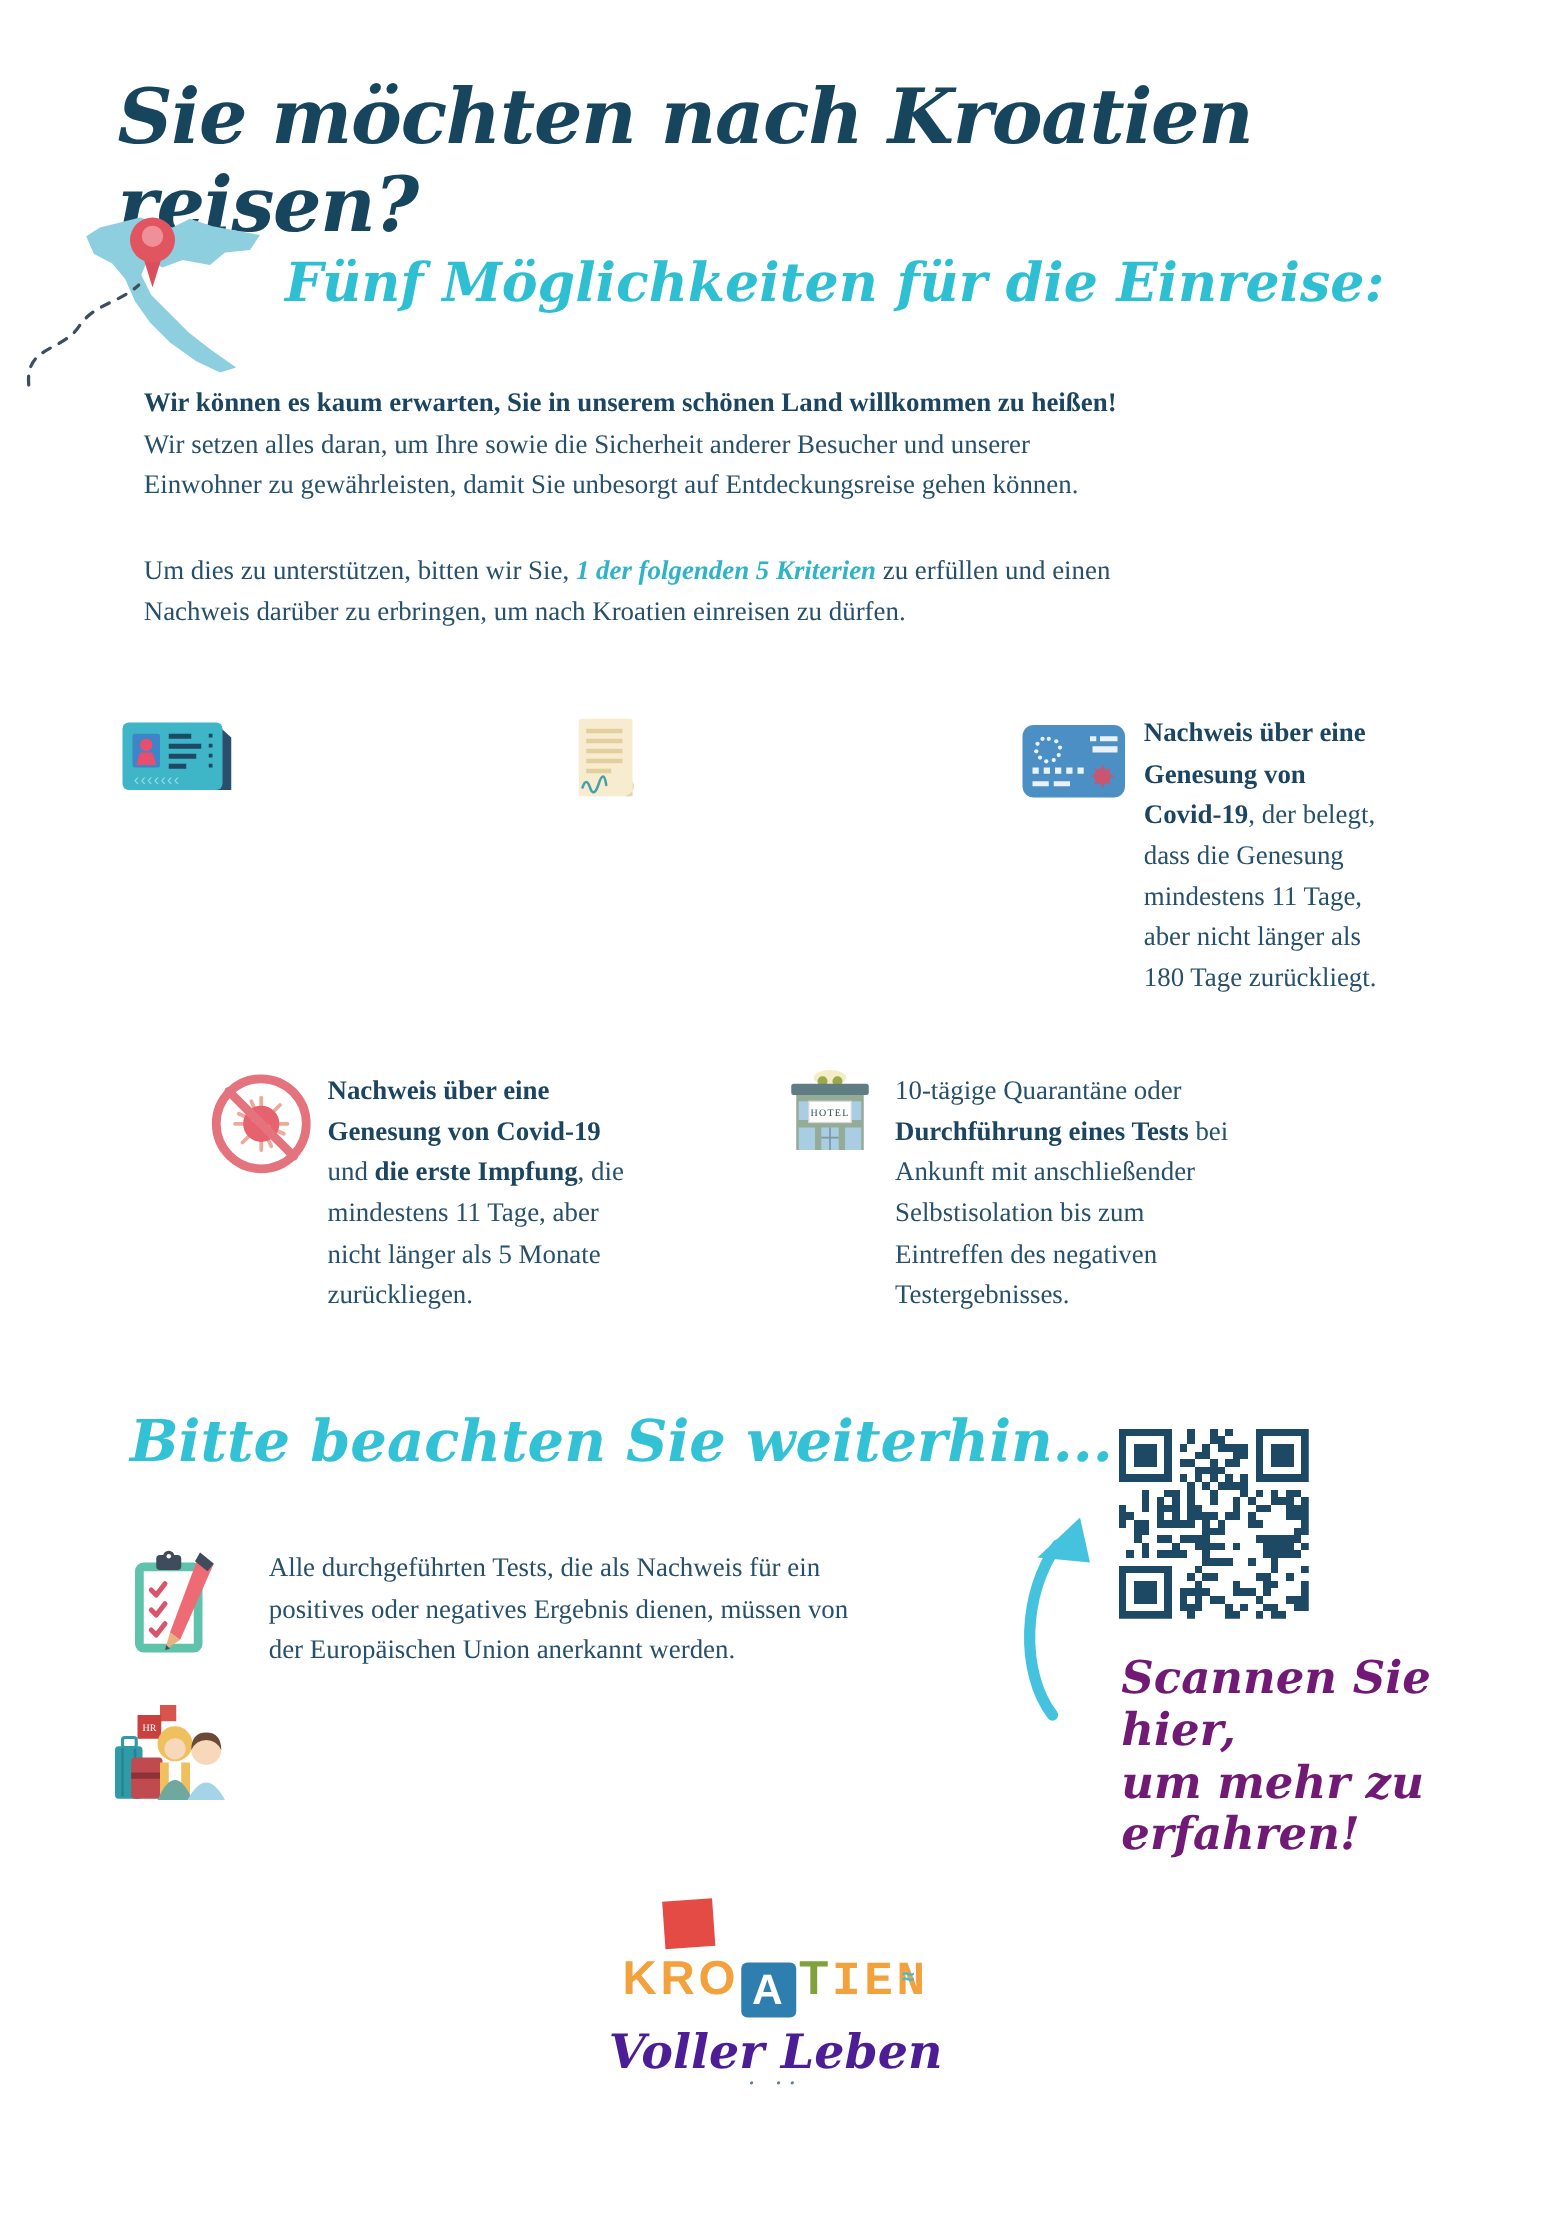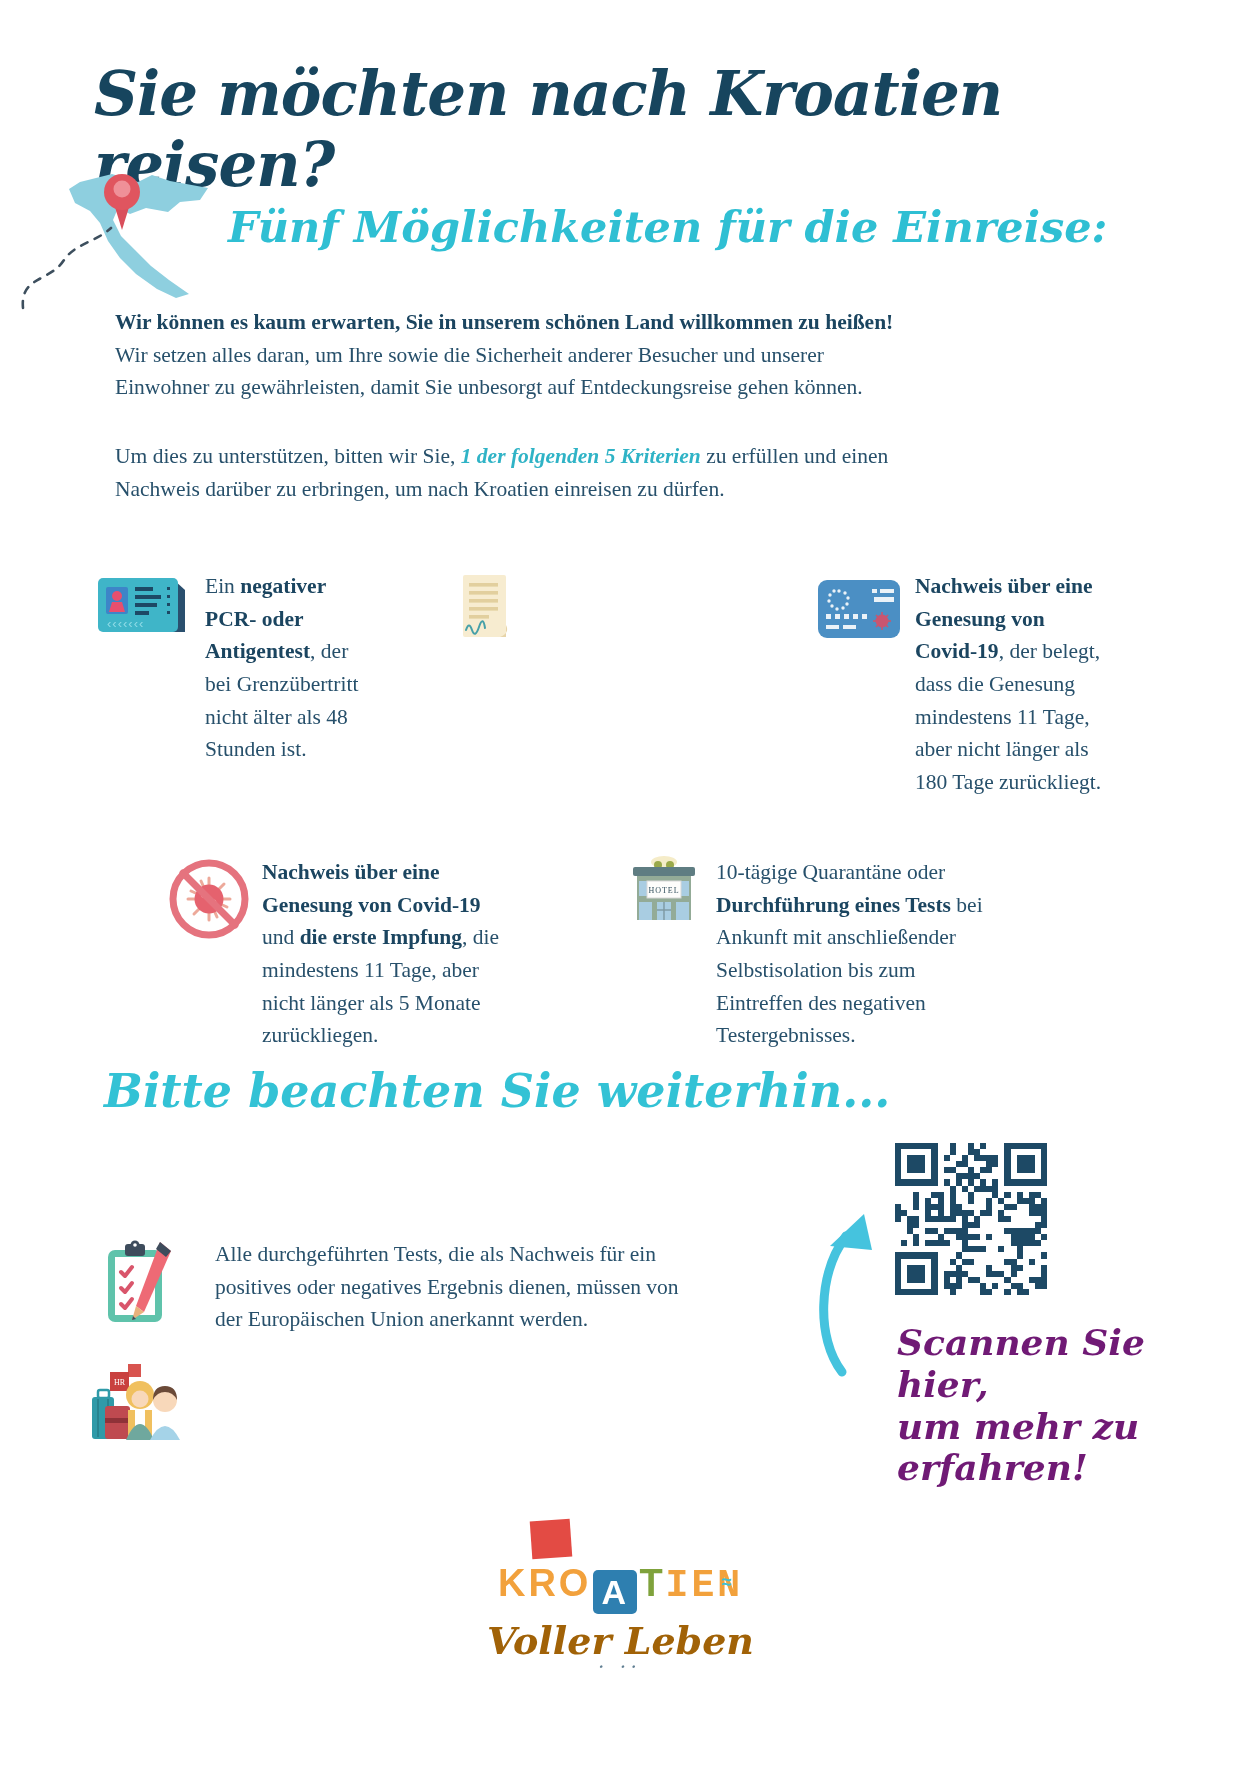--- a/index.html
+++ b/index.html
@@ -2,21 +2,21 @@
 <html><head>
 <meta charset="utf-8">
 <style>
   html,body{margin:0;padding:0;background:#fff;}
   .canvas{position:relative;width:1161px;height:1772px;background:#ffffff;overflow:hidden;
           font-family:"Liberation Serif",serif;color:#27506b;}
   .abs{position:absolute;}
   .script{font-family:"DejaVu Serif",serif;font-style:italic;font-weight:bold;margin:0;}
   .title{left:94px;top:58px;font-size:61px;color:#17455e;letter-spacing:-1px;}
   .subtitle{left:228px;top:202px;font-size:43px;color:#2fbfd3;}
-  .notes-heading{left:104px;top:1064px;font-size:46px;color:#33c2d5;}
+  .notes-heading{left:104px;top:1126px;font-size:46px;color:#33c2d5;}
   .body{margin:0;font-size:21.5px;line-height:1.52;white-space:pre-wrap;color:#27506b;}
   .seg-bold{font-weight:bold;color:#1b4560;}
   .seg-highlight{font-weight:bold;color:#2fb3c6;font-style:italic;}
   .intro{left:115px;top:306px;width:940px;}
   .request{left:115px;top:440px;width:950px;}
   .crit-text-1{left:205px;top:570px;width:220px;}
   .crit-text-2{left:532px;top:570px;width:250px;}
   .crit-text-3{left:915px;top:570px;width:260px;}
   .crit-text-4{left:262px;top:856px;width:300px;}
   .crit-text-5{left:716px;top:856px;width:350px;}
@@ -27,21 +27,21 @@
   .logo-mark{position:relative;display:inline-block;padding-top:44px;}
   .logo-square{position:absolute;left:44px;top:4px;width:40px;height:38px;background:#e34b44;transform:rotate(-4deg);}
   .logo-word{font-family:"Liberation Sans",sans-serif;font-weight:bold;font-size:38px;letter-spacing:3px;line-height:46px;}
   .logo-k,.logo-ien{color:#f2a13c;}
   .logo-t{color:#7fa23c;}
   .logo-a{display:inline-block;width:44px;height:44px;line-height:44px;background:#2e7fb0;color:#fff;
           border-radius:5px;text-align:center;font-size:34px;vertical-align:-8px;margin:0 2px;}
   .logo-ien{position:relative;font-family:Liberation Mono, monospace;}
   .logo-ien::after{content:"≈";position:absolute;right:8px;top:-4px;font-size:18px;color:#3bbfd4;}
   .tagline{margin-top:4px;font-family:"DejaVu Serif",serif;font-style:italic;font-weight:bold;
-           font-size:38px;color:#a16207;}
+           font-size:38px;color:#4c1d95;}
   .tagline::after{content:"· ··";display:block;font-size:14px;letter-spacing:6px;color:#1d4965;opacity:.7;line-height:8px;}
   .footer{left:0;top:1700px;width:1241px;text-align:center;color:#1d4965;}
   .footer-prefix{font-size:16.5px;letter-spacing:2.4px;}
   .footer-brand{font-size:21px;font-weight:bold;letter-spacing:.5px;}
 </style>
 </head>
 <body>
 
 <div class="canvas">
 
@@ -72,26 +72,20 @@
     <rect x="41" y="15" width="18" height="4" fill="#1d4965"></rect>
     <rect x="41" y="23" width="26" height="4" fill="#1d4965"></rect>
     <rect x="41" y="31" width="22" height="4" fill="#1d4965"></rect>
     <rect x="41" y="39" width="14" height="4" fill="#1d4965"></rect>
     <rect x="73" y="15" width="3" height="3" fill="#1d4965"></rect>
     <rect x="73" y="23" width="3" height="3" fill="#1d4965"></rect>
     <rect x="73" y="31" width="3" height="3" fill="#1d4965"></rect>
     <rect x="73" y="39" width="3" height="3" fill="#1d4965"></rect>
     <text x="13" y="56" font-family="Liberation Sans,sans-serif" font-size="13" letter-spacing="1" fill="#8fdbe6">‹‹‹‹‹‹‹</text>
   </svg>
-  <p class="abs body crit-text-1"><span>Ein </span><span class="seg-bold">negativer
-PCR- oder
-Antigentest</span><span>, der
-bei Grenzübertritt
-nicht älter als 48
-Stunden ist.</span></p>
 
   <svg class="abs" style="left:452px;top:570px;" width="64" height="76" viewBox="0 0 64 76">
     <rect x="11" y="5" width="43" height="62" rx="2" fill="#f7ecd0"></rect>
     <path d="M54,55 Q58,63 48,67 L54,67 Z" fill="#e7d4a8"></path>
     <rect x="17" y="13" width="29" height="3.6" fill="#e2cf9e"></rect>
     <rect x="17" y="21" width="29" height="3.6" fill="#e2cf9e"></rect>
     <rect x="17" y="29" width="29" height="3.6" fill="#e2cf9e"></rect>
     <rect x="17" y="37" width="29" height="3.6" fill="#e2cf9e"></rect>
     <rect x="17" y="45" width="20" height="3.6" fill="#e2cf9e"></rect>
     <path d="M14,60 q3,-9 6,0 t7,-3 t6,1" fill="none" stroke="#46a0a8" stroke-width="2" stroke-linecap="round"></path>

